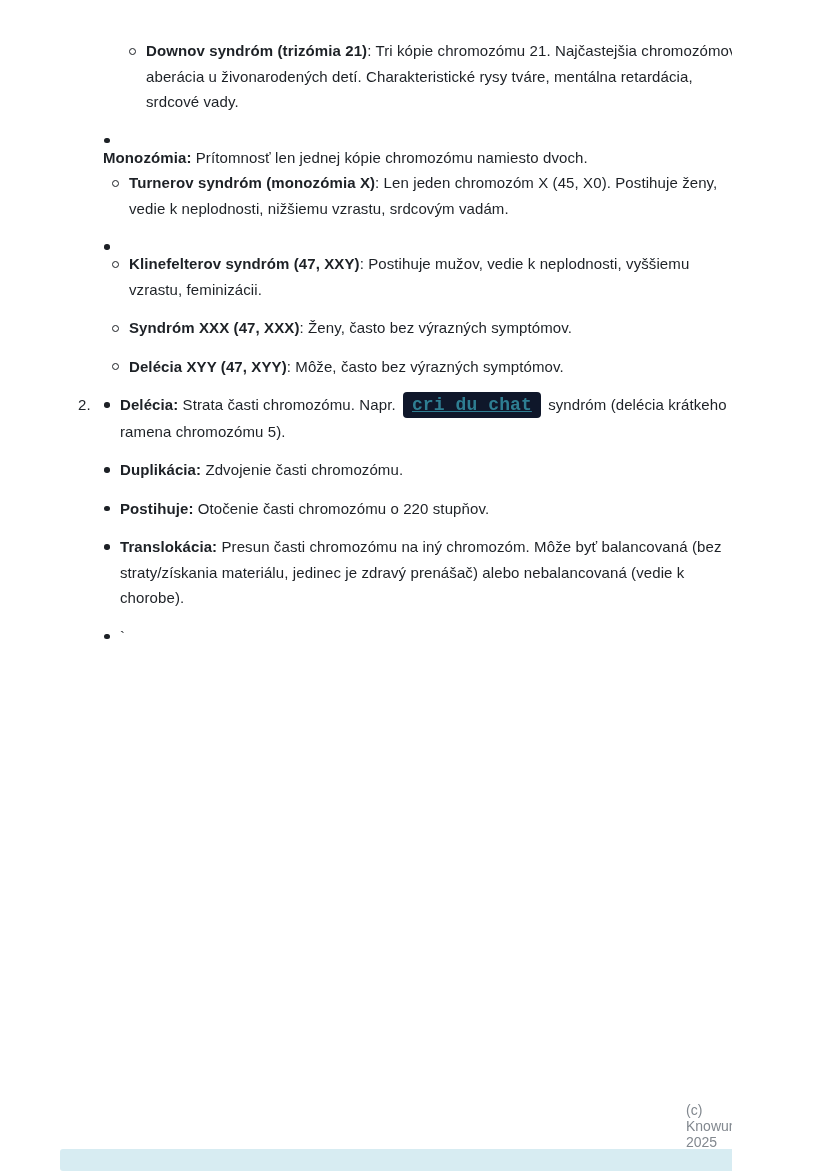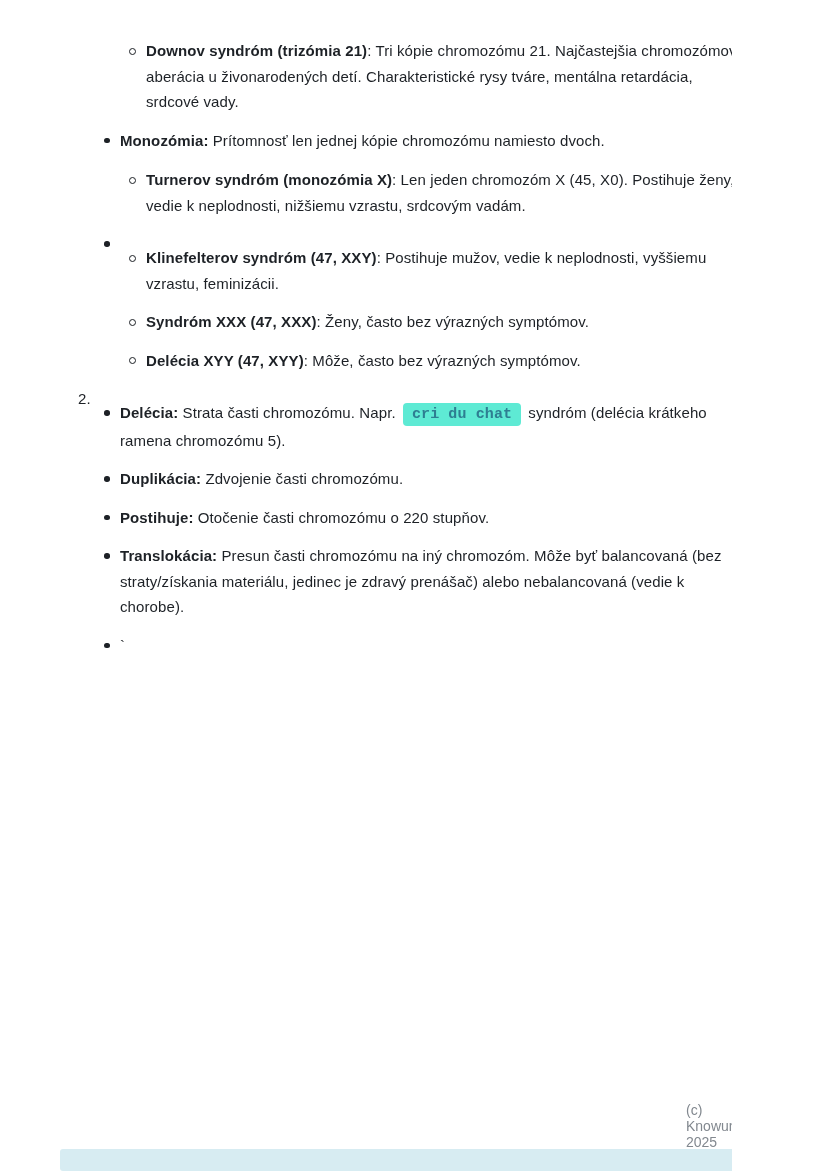--- a/index.html
+++ b/index.html
@@ -37,24 +37,24 @@
     width: 668px;
     font-size: 15px;
     line-height: 25.5px;
     letter-spacing: 0.1px;
   }
 
   .group + .group { margin-top: 13px; }
 
   .li { display: flex; align-items: flex-start; }
   .li + .li { margin-top: 13px; }
-  .sub { margin-top: 14px; }
+  .sub { margin-top: 0; }
 
   .ind3 { padding-left: 50px; }   
-  .ind2 { padding-left: 25px; }   
+  .ind2 { padding-left: 25px; flex-direction: column; }   
   .indn { padding-left: 8px; }    
 
   .bullet { position: relative; flex: 0 0 18px; height: 25.5px; }
   .bullet.b2 { flex-basis: 17px; }
   .dot {
     position: absolute; left: 1px; top: 10px;
     width: 5.5px; height: 5.5px;
     border-radius: 50%;
     background: #1d2126;
   }
@@ -65,28 +65,29 @@
     border-radius: 50%;
     background: transparent;
   }
   .num { flex: 0 0 17px; }
   .txt { flex: 1; min-width: 0; }
 
   b { font-weight: 700; }
 
   .code {
     font-family: "Liberation Mono", "DejaVu Sans Mono", monospace;
-    font-size: 15px;
+    font-size: 18px;
     font-weight: 700;
     color: #2e7e92;
-    background: #5eead4;
+    background: #0f172a;
     border-radius: 4px;
     padding: 3px 9px;
     margin: 0 3px;
     white-space: nowrap;
+    text-decoration: underline;
   }
 
   .footer {
     position: absolute;
     left: 686px; top: 1102px;
     font-size: 14px;
     color: #82888f;
   }
 </style>
 </head>

